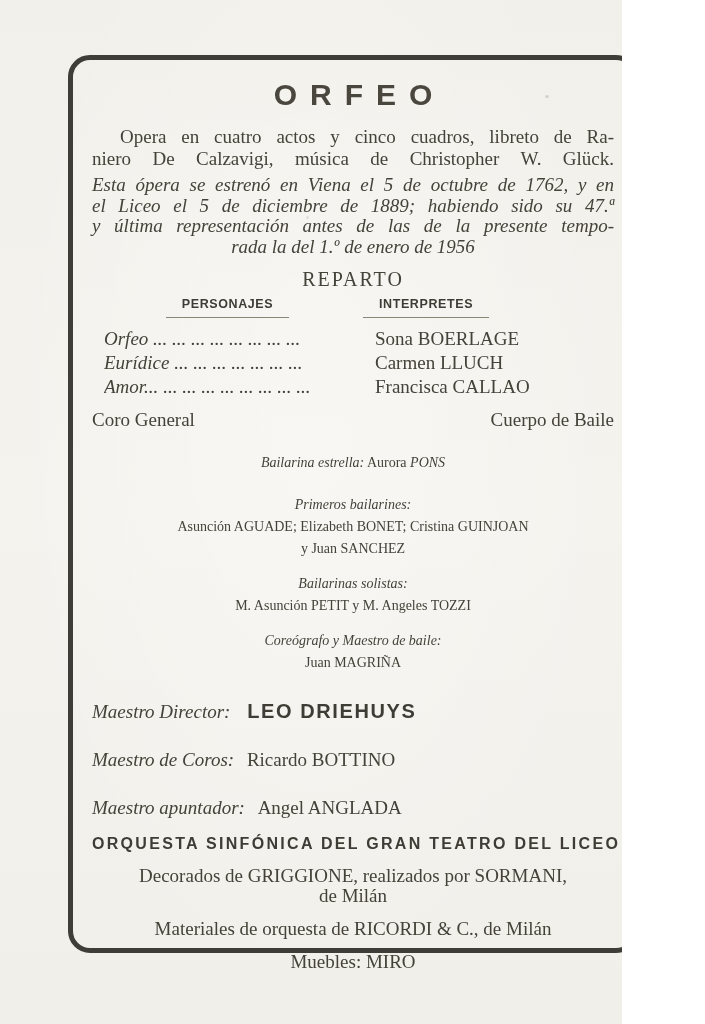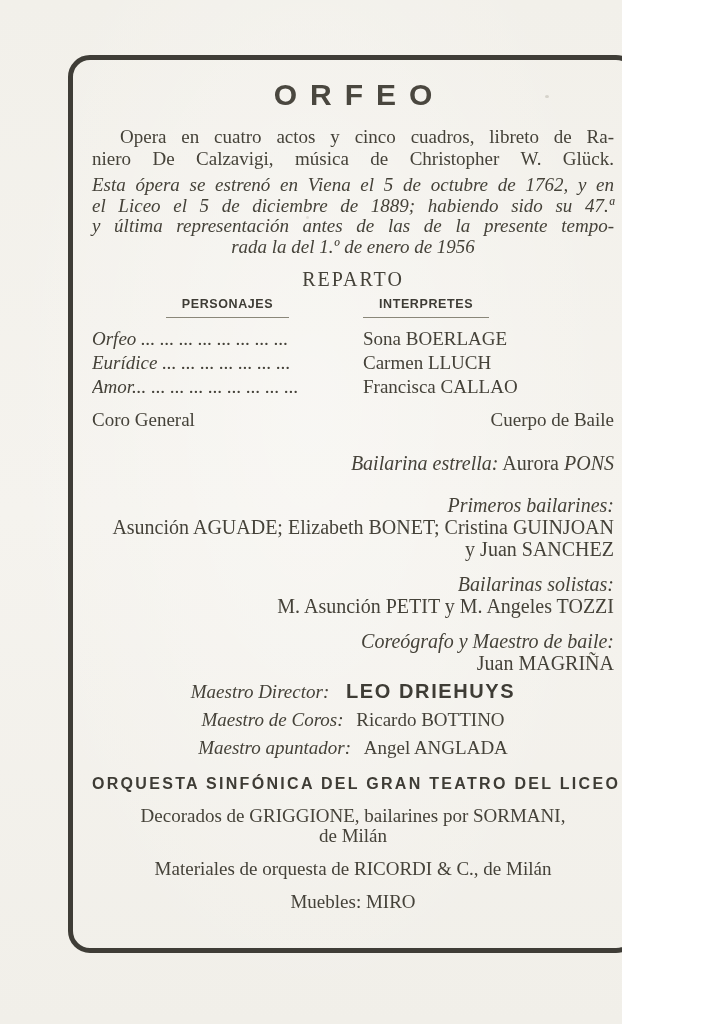--- a/index.html
+++ b/index.html
@@ -52,31 +52,31 @@
   .colhead{
     display:inline-block;
     font-family:"Liberation Sans","DejaVu Sans",sans-serif;
     font-weight:700;
     font-size:12.5px;
     letter-spacing:.6px;
     color:#3e3c35;
     padding:0 16px 6px 16px;
     border-bottom:1.5px solid #8a8779;
   }
-  .cast-table{margin:9px 0 0 0;font-size:19px;line-height:24px;}
+  .cast-table{margin:9px 0 0 12px;font-size:19px;line-height:24px;}
   .cast-row{display:flex;}
   .cast-role{width:271px;font-style:italic;white-space:nowrap;overflow:hidden;}
   .cast-name{flex:1;}
   .coro-row{display:flex;justify-content:space-between;margin:9px 0 0 0;font-size:19px;line-height:24px;gap:33px;}
-  .cline{text-align:right;font-size:20px;line-height:22px;}
+  .cline{text-align:center;font-size:14px;line-height:22px;}
   .cline i{font-style:italic;}
   .mt-lg{margin-top:20px;}
   .mt-md{margin-top:13px;}
   .mt-sm{margin-top:0px;}
-  .staff-line{text-align:center;font-size:19px;line-height:22px;margin-top:6px;}
+  .staff-line{font-size:19px;line-height:22px;margin-top:26px;}
   .staff-line i{font-style:italic;}
   .staff-name{margin-left:8px;}
   .staff-name-bold{
     margin-left:12px;
     font-family:"Liberation Sans","DejaVu Sans",sans-serif;
     font-weight:700;
     font-size:20px;
     letter-spacing:1.6px;
     color:#3e3c35;
   }
@@ -174,21 +174,21 @@
       <i>Maestro de Coros:</i>
       <span class="staff-name">Ricardo BOTTINO</span>
     </div>
     <div class="staff-line">
       <i>Maestro apuntador:</i>
       <span class="staff-name">Angel ANGLADA</span>
     </div>
 
     <div class="orquesta">ORQUESTA SINFÓNICA DEL GRAN TEATRO DEL LICEO</div>
 
-    <div class="credit mt-md">Decorados de GRIGGIONE, bailarines por SORMANI,</div>
+    <div class="credit mt-md">Decorados de GRIGGIONE, realizados por SORMANI,</div>
     <div class="credit">de Milán</div>
     <div class="credit mt-md">Materiales de orquesta de RICORDI &amp; C., de Milán</div>
     <div class="credit mt-md">Muebles: MIRO</div>
 
   </div>
 
   <div class="speck" style="left:545px;top:95px;width:4px;height:3px;opacity:.5;"></div>
   <div class="speck" style="left:306px;top:216px;width:3px;height:3px;opacity:.35;"></div>
 </div>
 

